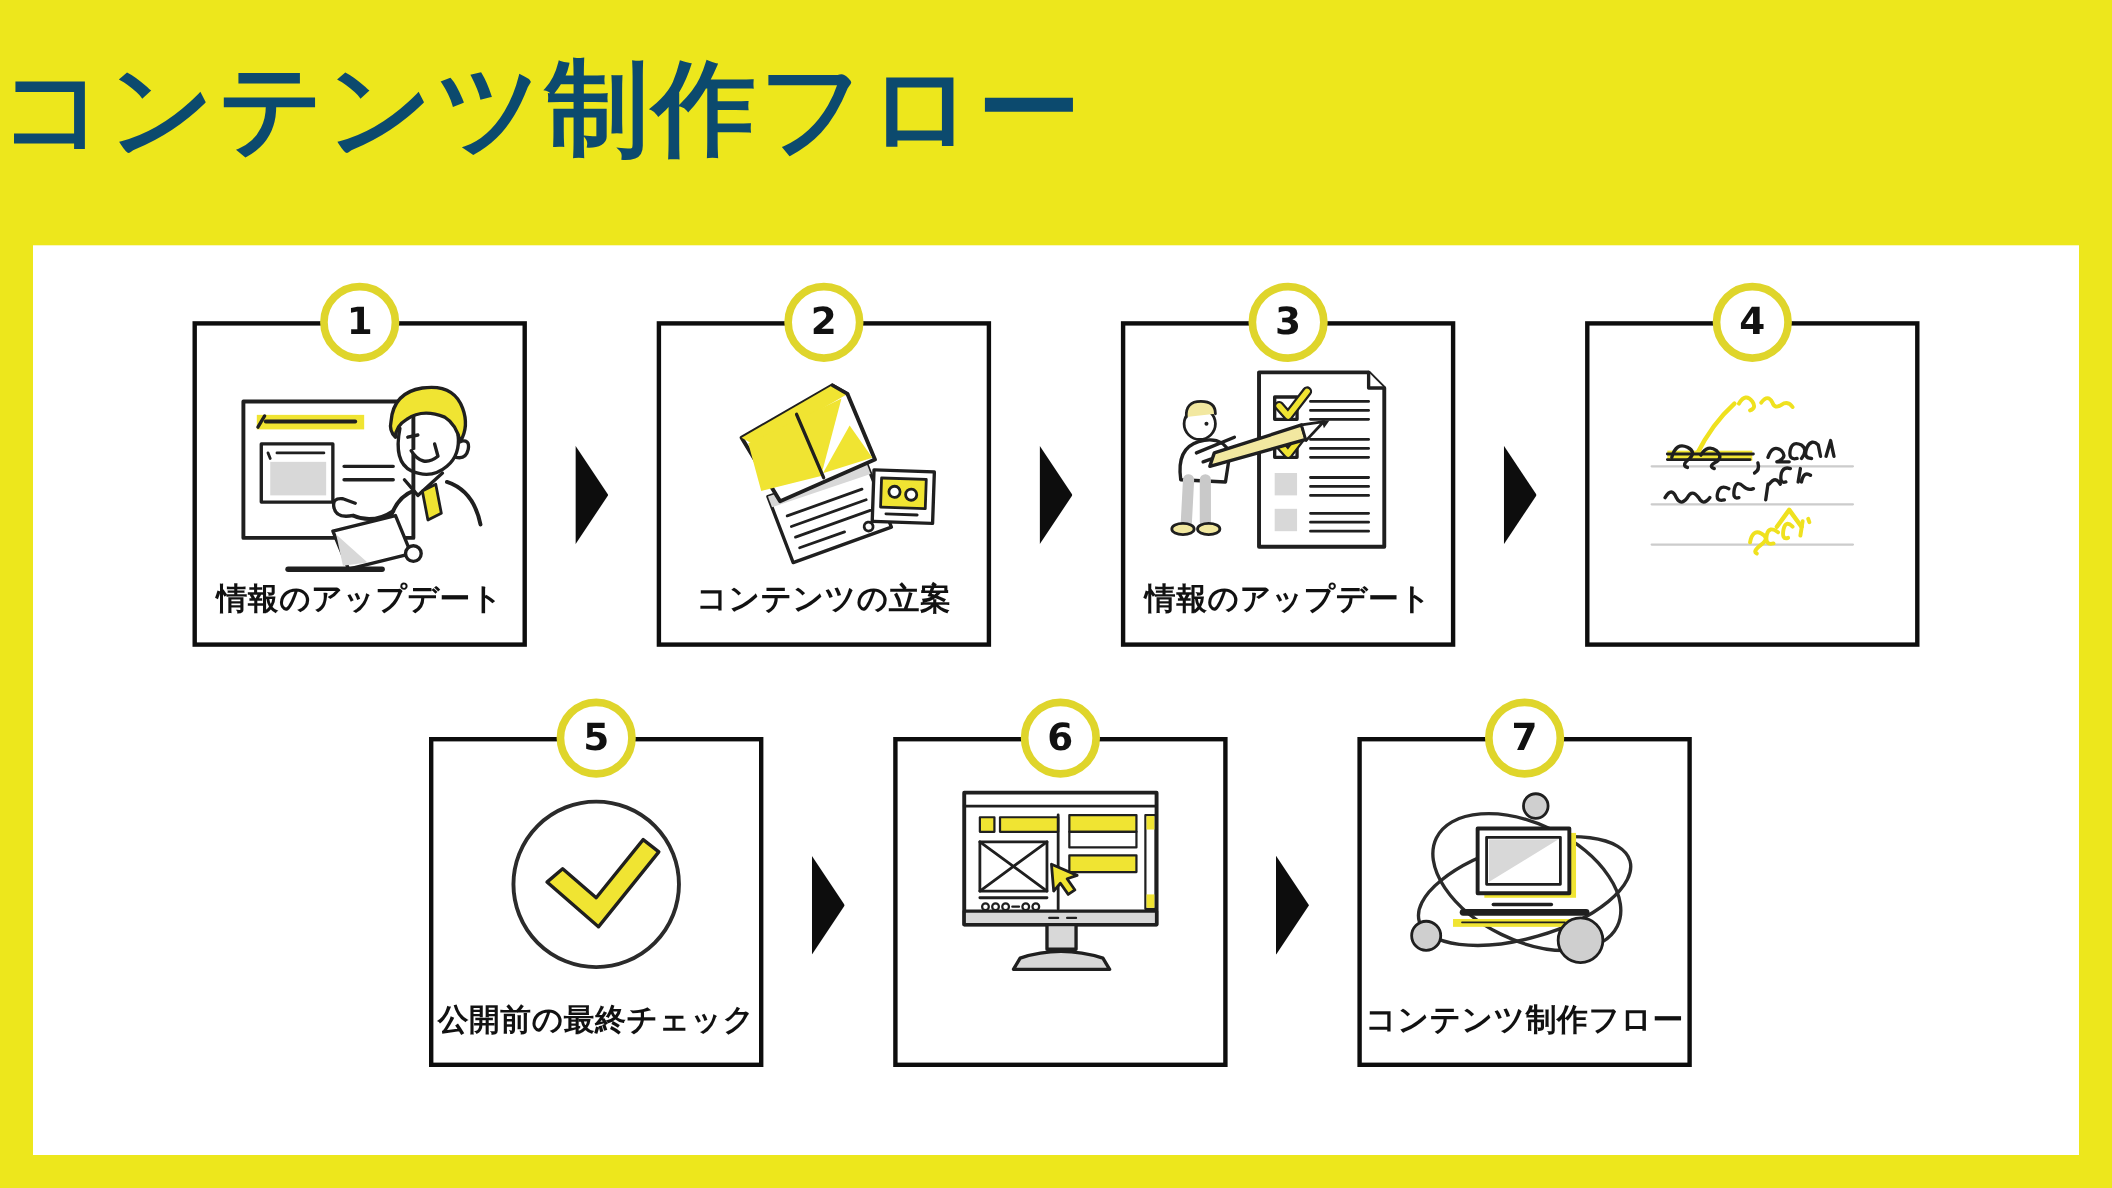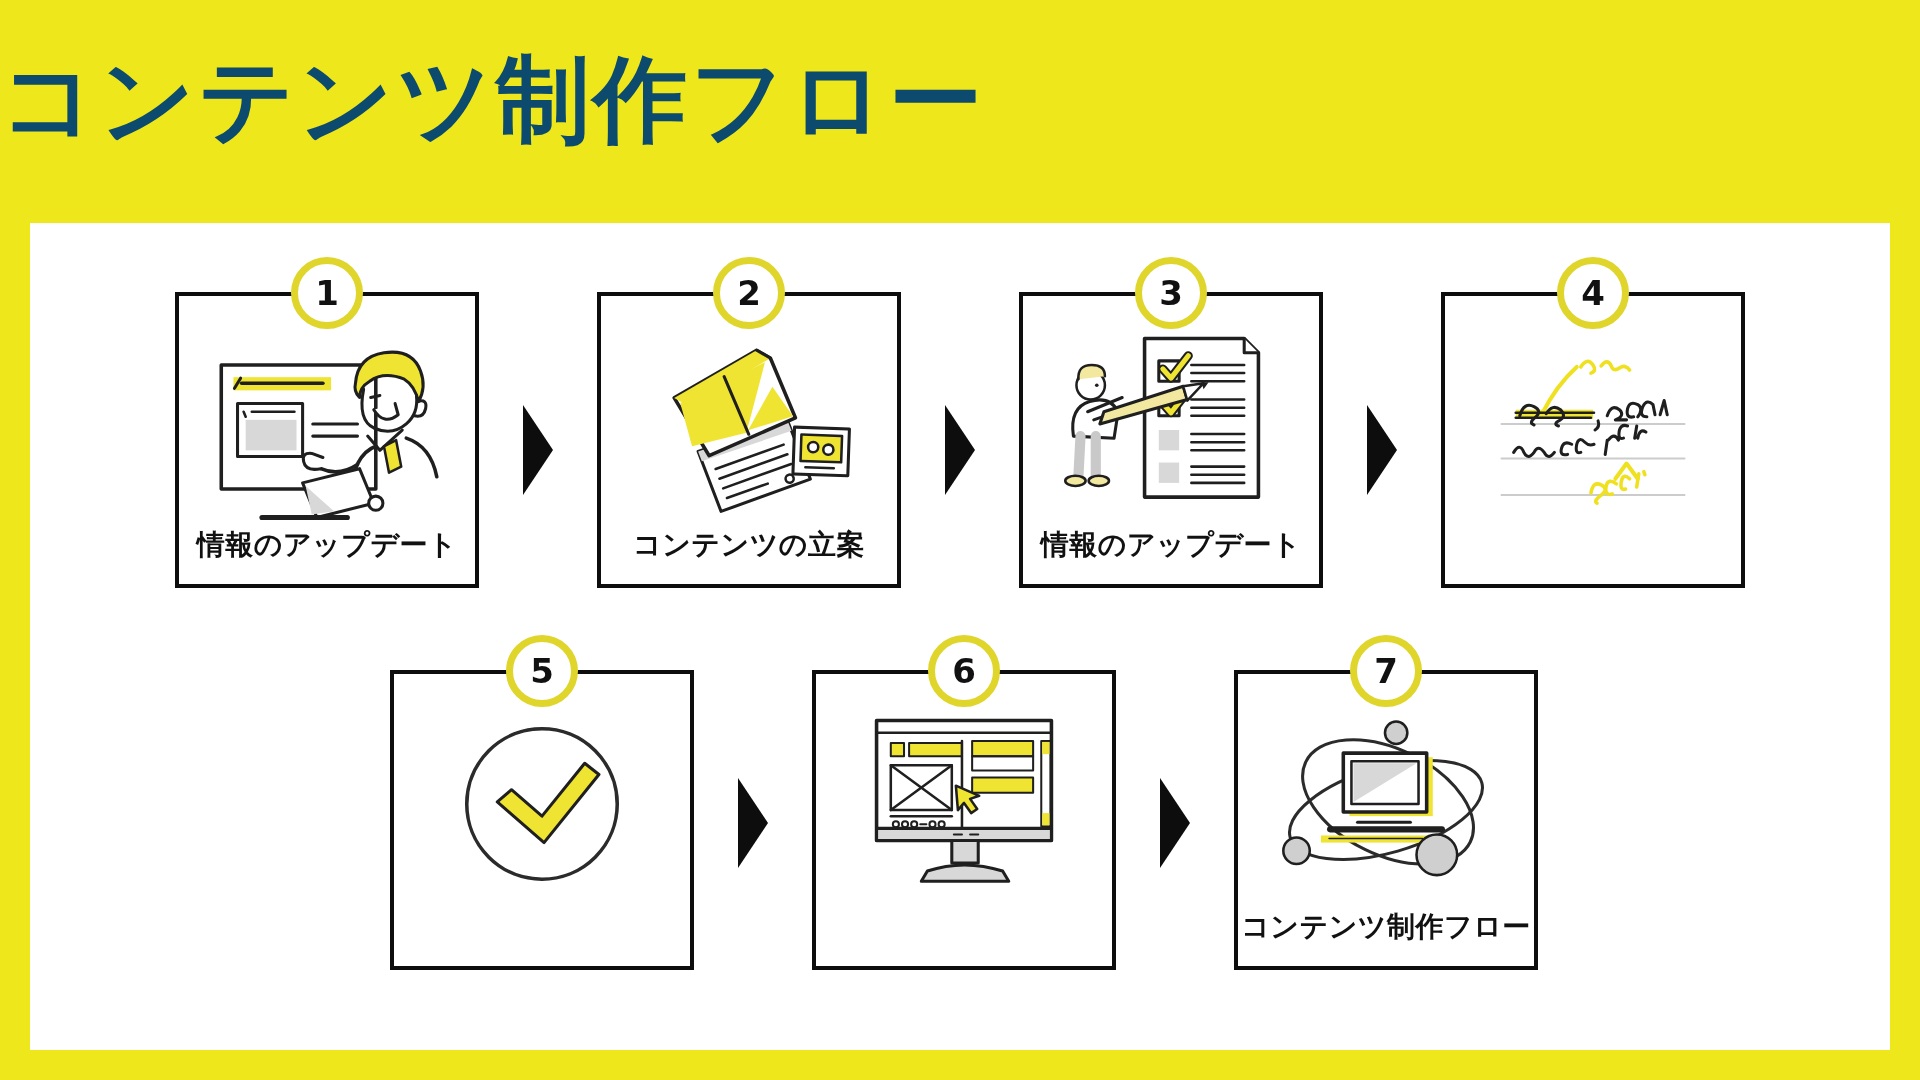--- a/index.html
+++ b/index.html
@@ -153,20 +153,21 @@
   </div>
 
   <div class="step row2 p5">
     <div class="badge">5</div>
     <div class="illus">
       <svg viewBox="0 0 240 210" fill="none" stroke-linecap="round" stroke-linejoin="round">
         <circle cx="120" cy="102" r="74" fill="#fff" stroke="#2b2b2b" stroke-width="3.5"></circle>
         <polygon points="76,100 90,88 120,114 162,62 176,73 122,140" fill="#F0E432" stroke="#1f1f1f" stroke-width="3"></polygon>
       </svg>
     </div>
+    <div class="label">公開前の最終チェック</div>
   </div>
 
   <div class="arrow a4"></div>
 
   <div class="step row2 p6">
     <div class="badge">6</div>
     <div class="illus">
       <svg viewBox="0 0 240 210" fill="none" stroke-linecap="round" stroke-linejoin="round">
         <rect x="34" y="20" width="172" height="118" fill="#fff" stroke="#1f1f1f" stroke-width="3.5"></rect>
         <path d="M34 32 H206" stroke="#1f1f1f" stroke-width="2.5"></path>

